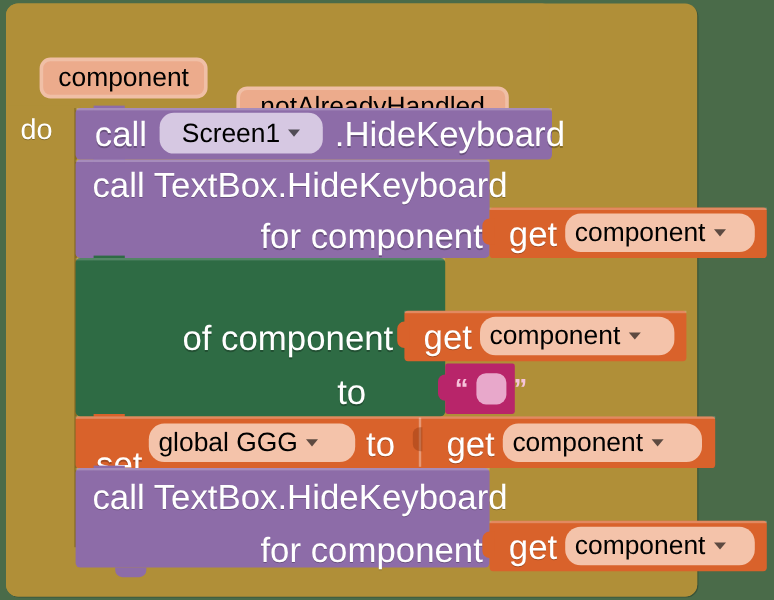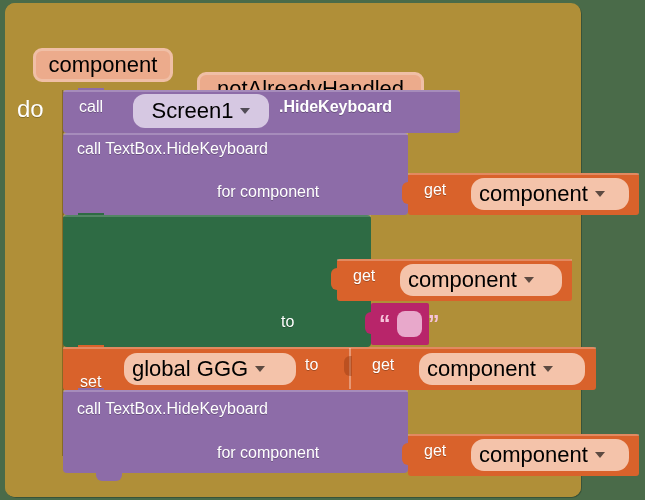--- a/index.html
+++ b/index.html
@@ -27,21 +27,21 @@
     box-sizing: border-box;
     color: #ffffff;
     font-size: 22px;
     line-height: 1;
     white-space: nowrap;
   }
   .lbl {
     position: absolute;
     white-space: nowrap;
     color: #ffffff;
-    font-size: 16px;
+    font-size: 29px;
     line-height: 1;
     text-shadow: 0 1px 0 rgba(0,0,0,.25);
   }
 
   
   .field {
     position: absolute;
     box-sizing: border-box;
     border-radius: 12px;
     display: flex;
@@ -161,21 +161,21 @@
   <div class="blk purple" style="left: 78px; top: 88px; width: 26px; height: 5px; background: rgb(141, 108, 168);"></div>
   <div class="blk" style="left:63px; top:90px; width:397px; height:2px; background:rgba(255,255,255,.22);"></div>
 
   <div class="lbl" style="left:79px; top:99px;">call</div>
 
   <div class="field fieldpurple" style="left: 133px; top: 94px; height: 34px; width: 136px; background: rgb(214, 200, 226); justify-content: center;">
     <span>Screen1</span>
     <span class="caret"></span>
   </div>
 
-  <div class="lbl" style="left:279px; top:99px;font-weight:bold;">.HideKeyboard</div>
+  <div class="lbl" style="left:279px; top:99px;">.HideKeyboard</div>
 
   <div class="blk purple" style="left: 63px; top: 133px; width: 345px; height: 82px; border-radius: 4px; background: rgb(141, 108, 168);"></div>
   <div class="blk purple" style="left: 78px; top: 131px; width: 26px; height: 5px; background: rgb(141, 108, 168);"></div>
   <div class="blk" style="left:63px; top:133px; width:345px; height:2px; background:rgba(255,255,255,.22);"></div>
 
   <div class="lbl" style="left:77px; top:141px;">call TextBox.HideKeyboard</div>
 
   <div class="lbl" style="left:217px; top:184px;">for component</div>
 
   <div class="blk orange" style="left: 408px; top: 173px; width: 231px; height: 42px; border-radius: 3px; background: rgb(217, 98, 43);"></div>
@@ -187,20 +187,21 @@
     <span>component</span>
     <span class="caret"></span>
   </div>
 
   <div class="blk green" style="left: 63px; top: 215px; width: 308px; height: 132px; border-radius: 4px; background: rgb(46, 107, 68);"></div>
   <div class="blk green" style="left: 78px; top: 213px; width: 26px; height: 5px; background: rgb(46, 107, 68);"></div>
   <div class="blk" style="left:63px; top:215px; width:308px; height:2px; background:rgba(255,255,255,.18);"></div>
 
 
 
+  <div class="lbl" style="left:152px; top:269px;">of component</div>
 
   <div class="blk orange" style="left: 337px; top: 259px; width: 235px; height: 42px; border-radius: 3px; background: rgb(217, 98, 43);"></div>
   <div class="blk orange" style="left: 331px; top: 268px; width: 10px; height: 22px; border-radius: 6px 0px 0px 6px; background: rgb(217, 98, 43);"></div>
   <div class="blk" style="left:337px; top:259px; width:235px; height:2px; background:rgba(255,255,255,.25);"></div>
 
   <div class="lbl" style="left:353px; top:268px;">get</div>
   <div class="field orange-field" style="left: 400px; top: 264px; width: 162px; background: rgb(244, 195, 170);">
     <span>component</span>
     <span class="caret"></span>
   </div>

